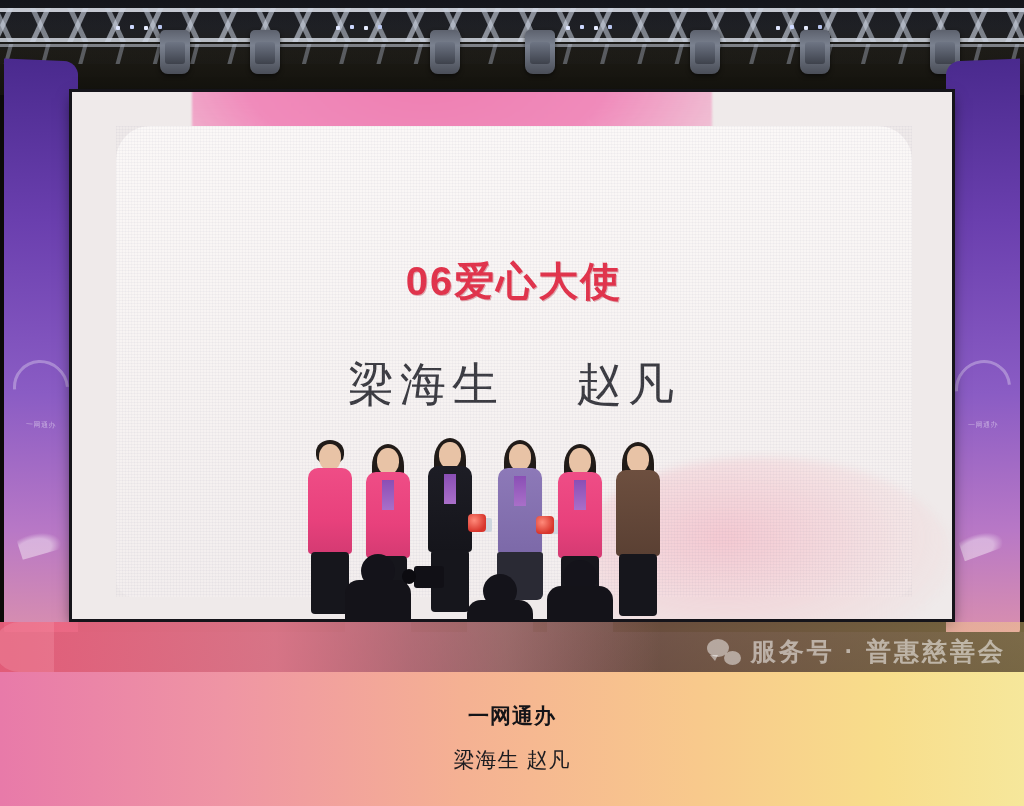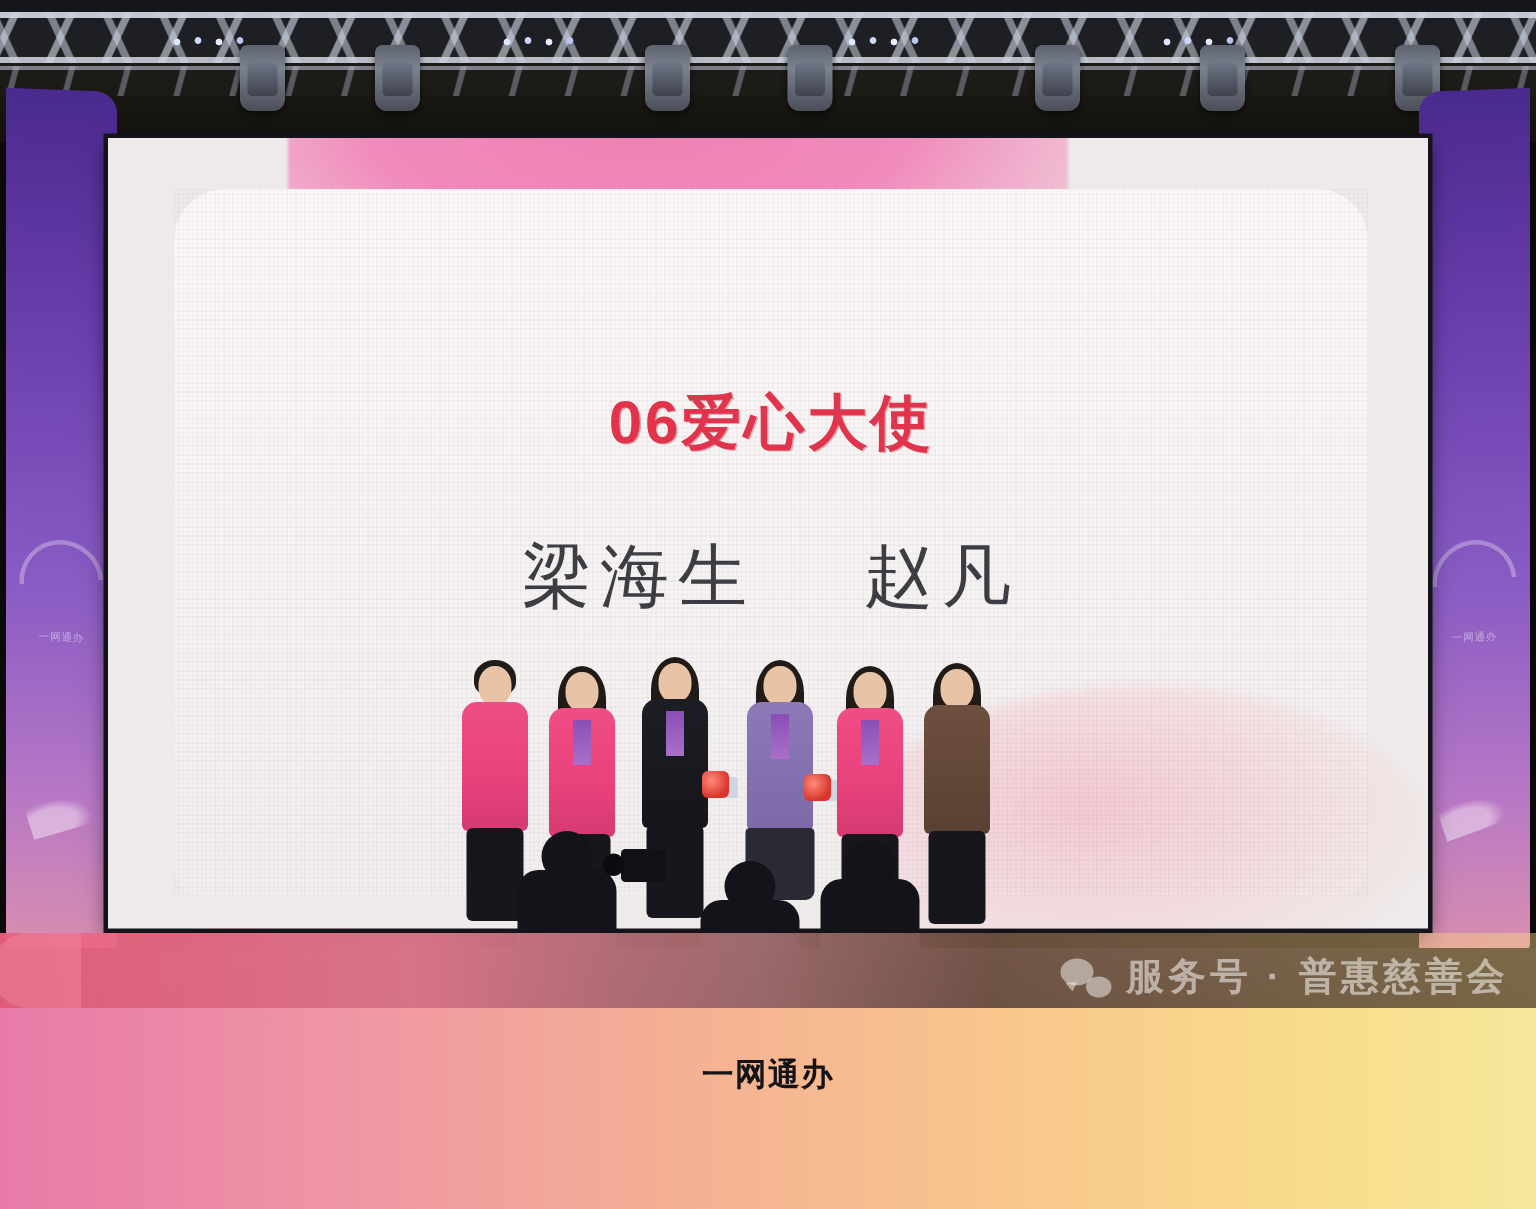--- a/index.html
+++ b/index.html
@@ -380,15 +380,16 @@
           <span class="b1"></span>
             <span class="b2"></span>
         </span>
         <span>服务号 · 普惠慈善会</span>
       </div>
     </div>
   </div>
 
   <div class="bottom">
     <div class="award-title">一网通办</div>
+    <div class="award-names">梁海生  赵凡</div>
   </div>
 
 </div>
 
 </body></html>

